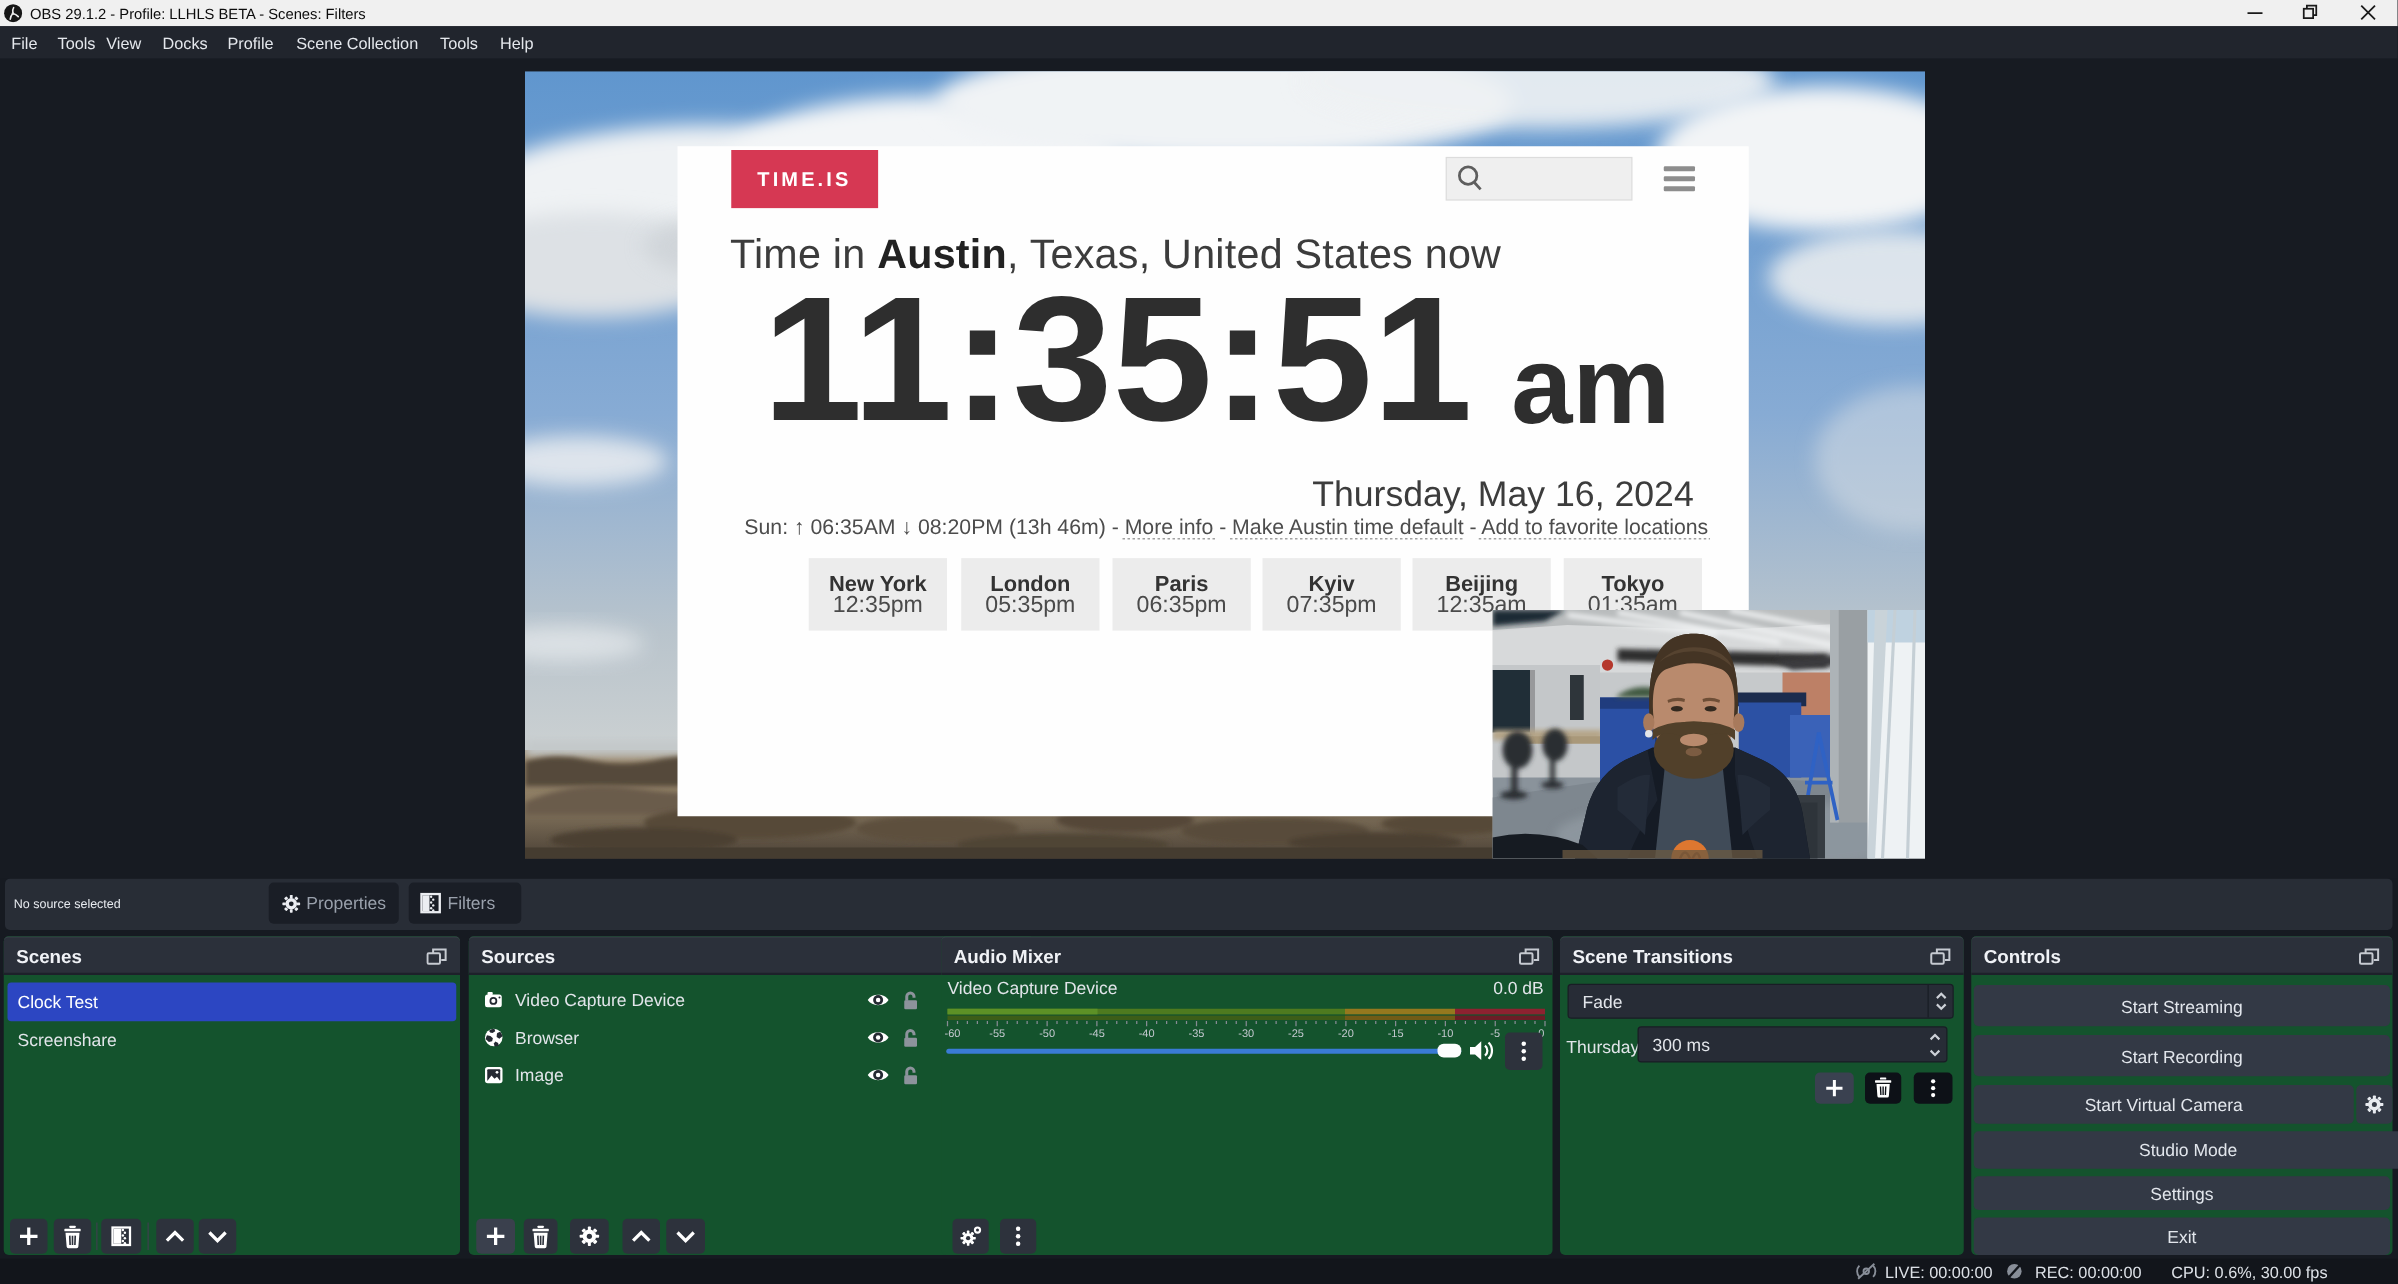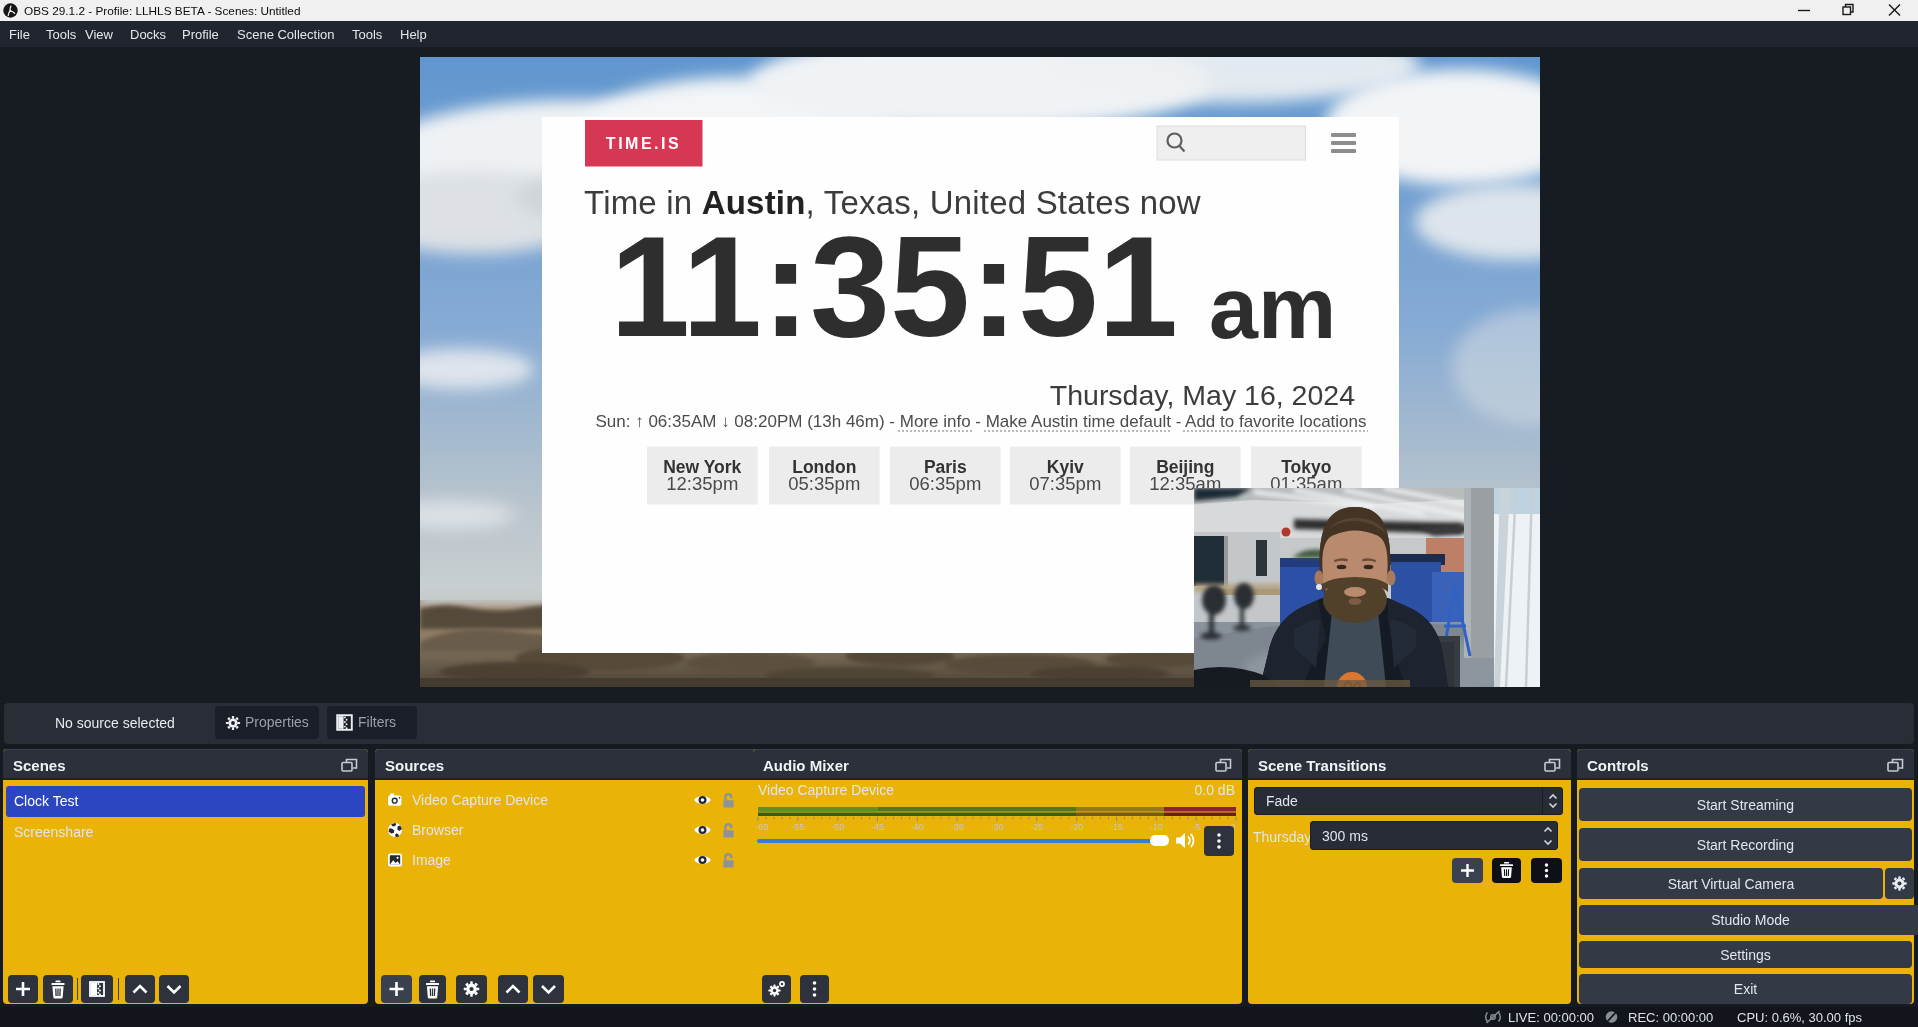--- a/index.html
+++ b/index.html
@@ -5,23 +5,23 @@
   * { margin:0; padding:0; box-sizing:border-box; }
   html,body { width:1918px; height:1027px; overflow:hidden; background:#161a21; font-family:"Liberation Sans", sans-serif; }
   .abs { position:absolute; }
   #titlebar { left:0; top:0; width:1918px; height:21px; background:#f0f0f0; }
   #titletxt { left:24px; top:0; height:21px; line-height:22px; font-size:11.8px; color:#0c0c0c; }
   #menubar { left:0; top:21px; width:1918px; height:26px; background:#21252d; }
   .mi { position:absolute; top:21px; height:26px; line-height:27px; font-size:13px; color:#e4e7ec; }
   #mainbg { left:0; top:47px; width:1918px; height:656px; background:#171b22; }
   #preview { left:400px; top:57px; width:1120px; height:630px;padding-left:20px; }
   #srcbar { left:4px; top:703px; width:1910px; height:41px; background:#282d36; border-radius:4px; }
-  #nosrc { left:11px; top:703px; height:29px; line-height:41px; font-size:14px; color:#e8ebf0;margin-left:44px; }
+  #nosrc { left:11px; top:703px; height:29px; line-height:41px; font-size:10px; color:#e8ebf0; }
   .tbbtn { position:absolute; top:706px; height:33px; background:#1a1e26; border-radius:4px; color:#9aa1ac; font-size:14px; line-height:33px; }
-  .panel { position:absolute; top:749px; height:255px; background:#eab308; border-radius:4px; }
+  .panel { position:absolute; top:749px; height:255px; background:#14532d; border-radius:4px; }
   .phead { position:absolute; left:0; top:0; right:0; height:31px; background:#2b303a; border-radius:4px 4px 0 0; border-bottom:2px solid #1d212a; border-top:1px solid #3a4049; }
   .ptitle { position:absolute; left:10px; top:0; height:31px; line-height:31px; font-weight:bold; font-size:15px; color:#f0f2f6; }
   .popout { position:absolute; right:10px; top:8px; }
   .sbtn { position:absolute; width:30px; height:28px; background:#2d323c; border-radius:4px; top:975px; }
   .srow { position:absolute; font-size:14px; color:#e2e5ea; }
   .cbtn { background:#333945; border-radius:4px; color:#e2e6ec; font-size:14px; text-align:center; display:flex; align-items:center; justify-content:center; }
   #statusbar { left:0; top:1007px; width:1918px; height:20px; background:#12151b; }
   .st { position:absolute; top:1007px; height:20px; line-height:21px; font-size:13px; color:#dde1e7; }
 </style>
 </head>
@@ -29,21 +29,21 @@
 <div class="abs" id="titlebar"></div>
 <svg class="abs" style="left:3px;top:3px" width="15" height="15" viewBox="0 0 15 15">
   <circle cx="7.5" cy="7.5" r="7.2" fill="#161616"></circle>
   <g stroke="#ececec" stroke-width="1.3" fill="none" stroke-linecap="round">
     <path d="M7.3 7.8 Q6.6 5.2 7.9 3.1"></path>
     <path d="M7.3 7.8 Q9.8 8.3 11.6 10.3"></path>
     <path d="M7.3 7.8 Q5.6 9.4 5.2 12.3"></path>
   </g>
   <circle cx="7.3" cy="7.8" r="1" fill="#ececec"></circle>
 </svg>
-<div class="abs" id="titletxt">OBS 29.1.2 - Profile: LLHLS BETA - Scenes: Untitled</div>
+<div class="abs" id="titletxt">OBS 29.1.2 - Profile: LLHLS BETA - Scenes: Filters</div>
 <svg class="abs" style="left:1793px;top:0" width="120" height="21" viewBox="0 0 120 21">
   <line x1="5" y1="10.5" x2="17" y2="10.5" stroke="#1a1a1a" stroke-width="1.4"></line>
   <g stroke="#1a1a1a" stroke-width="1.4" fill="none">
     <rect x="50" y="7" width="7.5" height="7.5"></rect>
     <path d="M52.5 7 v-2.5 h7.5 v7.5 h-2.5"></path>
   </g>
   <g stroke="#1a1a1a" stroke-width="1.4">
     <line x1="96" y1="4.5" x2="107" y2="15.5"></line>
     <line x1="107" y1="4.5" x2="96" y2="15.5"></line>
   </g>

